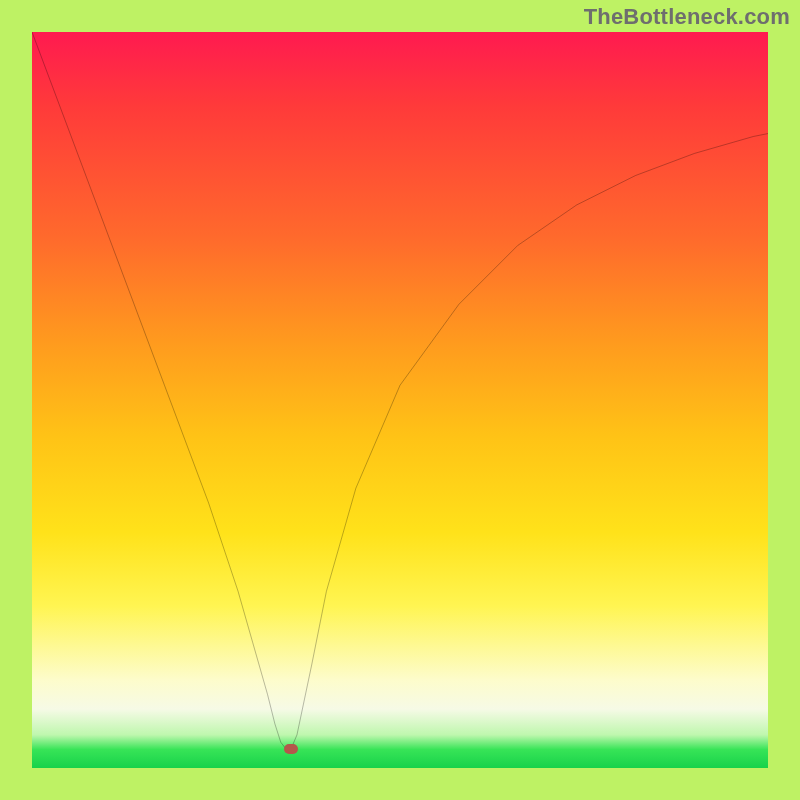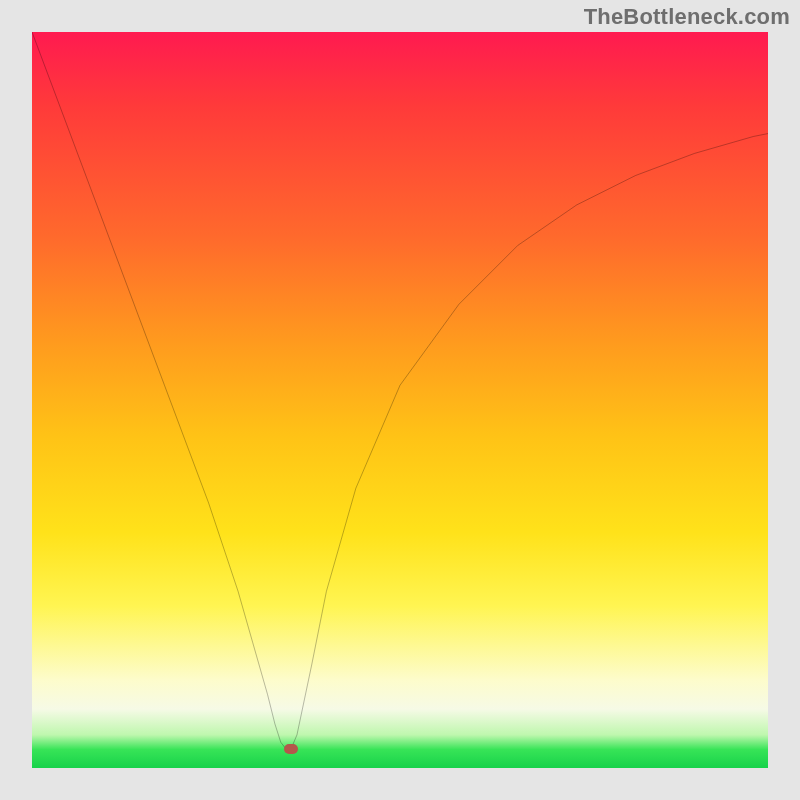--- a/index.html
+++ b/index.html
@@ -7,21 +7,21 @@
     padding: 0;
     width: 800px;
     height: 800px;
     background: #000;
     overflow: hidden;
     font-family: Arial, Helvetica, sans-serif;
   }
   .frame {
     position: absolute;
     inset: 0;
-    background: #e5e5e5;
+    background: #bef264;
   }
   .watermark {
     position: absolute;
     top: 4px;
     right: 10px;
     color: #6e6e6e;
     font-size: 22px;
     font-weight: 600;
     letter-spacing: 0.2px;
     z-index: 5;

